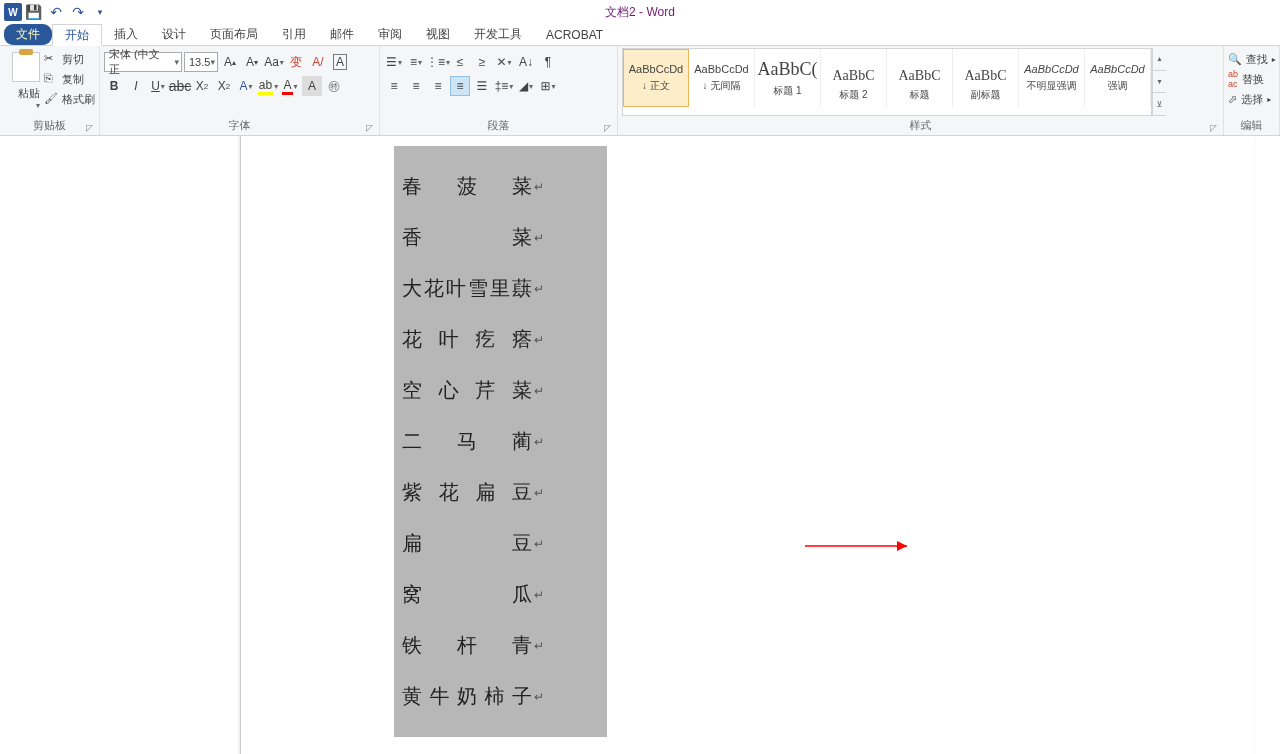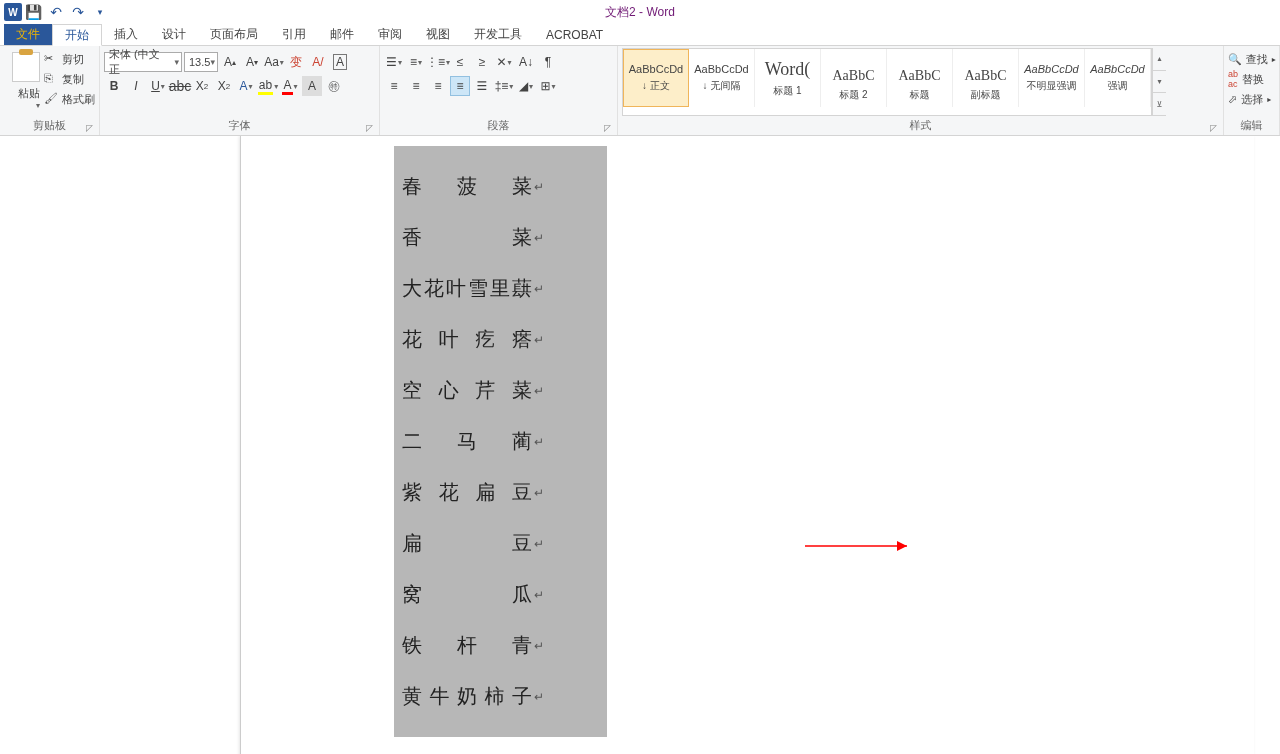--- a/index.html
+++ b/index.html
@@ -8,21 +8,21 @@
 
 .titlebar { height: 24px; background: #fff; display: flex; align-items: center; padding: 0 4px; position: relative; }
 .titlebar .qat { display: flex; align-items: center; gap: 2px; }
 .titlebar .qat-item { width: 20px; height: 20px; display: flex; align-items: center; justify-content: center; color: #2a579a; font-size: 14px; }
 .titlebar .title { position: absolute; left: 50%; transform: translateX(-50%); color: #701a75; font-size: 12px; }
 .word-icon { background: #2a579a; color: #fff; font-weight: bold; width: 18px; height: 18px; display: flex; align-items: center; justify-content: center; font-size: 10px; border-radius: 2px; }
 
 
 .ribbon-tabs { height: 22px; background: #fff; display: flex; align-items: stretch; padding-left: 4px; border-bottom: 1px solid #d4d4d4; }
 .ribbon-tab { padding: 0 12px; display: flex; align-items: center; font-size: 12px; color: #444; cursor: pointer; }
-.ribbon-tab.file { background: #2a579a; color: #eab308; }
+.ribbon-tab.file { background: #2a579a; color: #fef9c3; border-radius: 9px; }
 .ribbon-tab.active { background: #fff; color: #2a579a; border: 1px solid #d4d4d4; border-bottom: 1px solid #fff; margin-bottom: -1px; }
 
 
 .ribbon { height: 90px; background: #f5f6f7; display: flex; border-bottom: 1px solid #d4d4d4; }
 .ribbon-group { border-right: 1px solid #e1e1e1; padding: 2px 4px 0 4px; display: flex; flex-direction: column; position: relative; }
 .ribbon-group-label { text-align: center; font-size: 11px; color: #666; padding: 2px 0; margin-top: auto; position: relative; }
 .ribbon-group-label .launcher { position: absolute; right: 2px; bottom: 2px; font-size: 9px; color: #888; }
 .ribbon-row { display: flex; align-items: center; gap: 2px; }
 .ribbon-body { display: flex; flex: 1; }
 
@@ -210,21 +210,21 @@
       <div class="style-gallery" id="style-gallery">
           <div class="style-item selected">
             <div class="style-preview ">AaBbCcDd</div>
             <div class="style-name">↓ 正文</div>
           </div>
           <div class="style-item">
             <div class="style-preview ">AaBbCcDd</div>
             <div class="style-name">↓ 无间隔</div>
           </div>
           <div class="style-item">
-            <div class="style-preview big">Word(</div>
+            <div class="style-preview big">AaBbC(</div>
             <div class="style-name">标题 1</div>
           </div>
           <div class="style-item">
             <div class="style-preview med">AaBbC</div>
             <div class="style-name">标题 2</div>
           </div>
           <div class="style-item">
             <div class="style-preview med">AaBbC</div>
             <div class="style-name">标题</div>
           </div>

